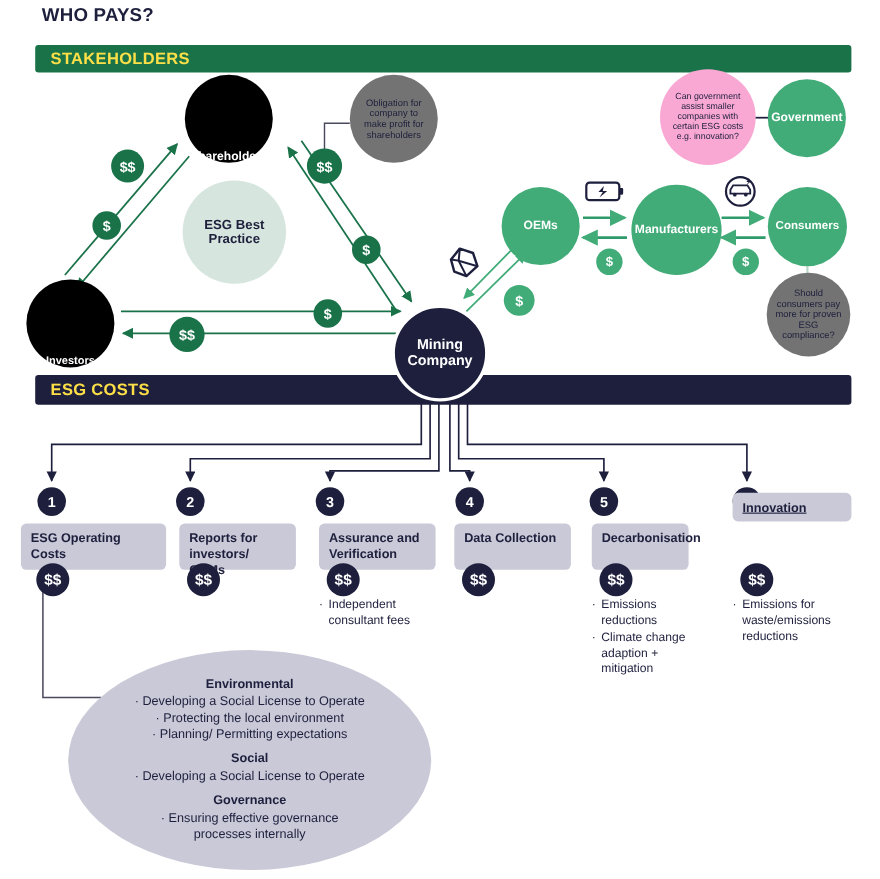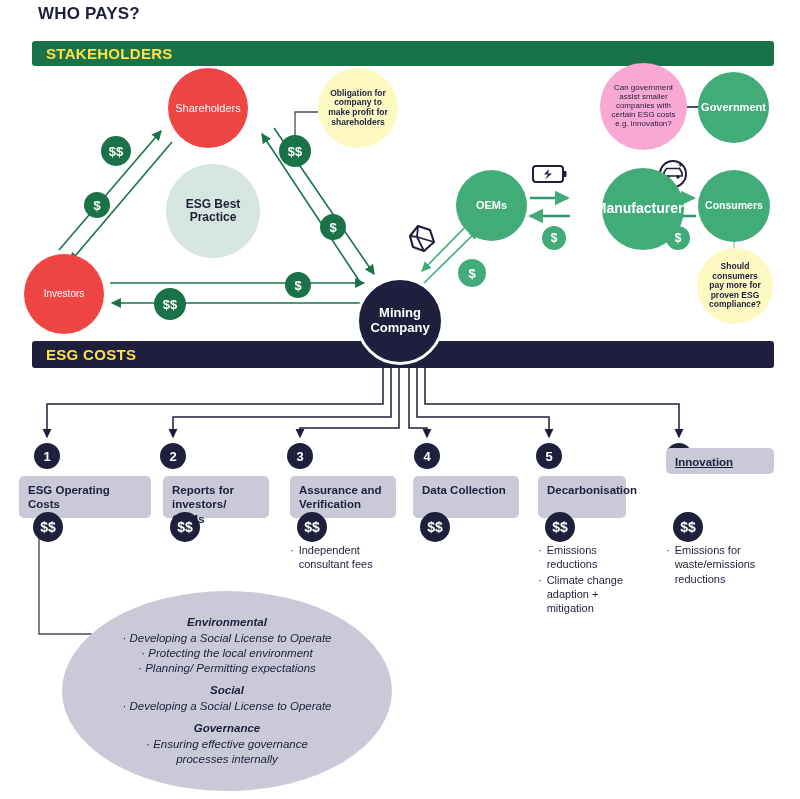--- a/index.html
+++ b/index.html
@@ -38,35 +38,35 @@
 
   
   #wires{ position:absolute; left:0; top:0; width:800px; height:799px; }
 
   
   .node{
     position:absolute; border-radius:50%;
     display:flex; align-items:center; justify-content:center;
     text-align:center; line-height:1.12;
   }
-  .node.dark-green{ background:#ef4444; color:#fff; font-weight:normal; }
+  .node.dark-green{ background:#000000; color:#fff; font-weight:bold;align-items:flex-end; }
   .node.mid-green { background:#41ac78; color:#fff; font-weight:bold; }
   .node.pale-green{ background:#d6e5dd; color:#1d1f3c; font-weight:bold; }
-  .node.bubble-green{ background:#fef9c3; color:#1d1f3c; font-weight:bold; }
+  .node.bubble-green{ background:#737373; color:#1d1f3c; font-weight:normal; }
   .node.bubble-lav{ background:#f9a8d4; color:#1d1f3c; font-weight:normal; }
   .node.navy{ background:#1d1f3c; color:#fff; font-weight:bold; border:3px solid #fff; }
 
   #n-shareholders{ left:168px; top:68px;  width:80px;  height:80px;  font-size:11px; }
   #n-esgbest     { left:166px; top:164px; width:94px;  height:94px;  font-size:12px; }
   #n-investors   { left:24px;  top:254px; width:80px;  height:80px;  font-size:10px; }
   #n-obligation  { left:318px; top:68px;  width:80px;  height:80px;  font-size:8.5px; padding:0 7px;}
   #n-cangov      { left:600px; top:63px;  width:87px;  height:87px;  font-size:8px; padding:0 6px;}
   #n-government  { left:698px; top:72px;  width:71px;  height:71px;  font-size:11px; }
   #n-oems        { left:456px; top:170px; width:71px;  height:71px;  font-size:11px; }
-  #n-manufact    { left:574px; top:168px; width:82px;  height:82px;  font-size:14px;margin-left:28px; }
+  #n-manufact    { left:574px; top:168px; width:82px;  height:82px;  font-size:11px; }
   #n-consumers   { left:698px; top:170px; width:72px;  height:72px;  font-size:10.5px; }
   #n-shouldcons  { left:697px; top:248px; width:76px;  height:76px;  font-size:8.5px; padding:0 7px;}
   #n-mining      { left:356px; top:277px; width:88px;  height:88px;  font-size:13px; }
 
   
   .coin{
     position:absolute; border-radius:50%;
     display:flex; align-items:center; justify-content:center;
     color:#fff; font-weight:bold; font-family:"Liberation Sans",sans-serif;
   }
@@ -110,21 +110,20 @@
   .cost-bullets div{ display:flex; gap:5px; margin-bottom:1px; }
   .cost-bullets .bul{ flex:0 0 auto; }
 
   
   #esg-ellipse{
     position:absolute; left:62px; top:591px; width:330px; height:200px;
     background:#c9c9d8; border-radius:50%;
     display:flex; flex-direction:column; align-items:center; justify-content:center;
     color:#1d1f3c; font-size:11.5px; line-height:1.3; text-align:center;
     padding:0 24px;
-    font-style:italic;
   }
   #esg-ellipse .hd{ font-weight:bold; margin-top:7px; margin-bottom:1px; }
   #esg-ellipse .hd:first-child{ margin-top:0; }
   #esg-ellipse .li{ white-space:nowrap;text-align:right; }
 </style>
 </head>
 <body>
 
 <div id="stage">
 

